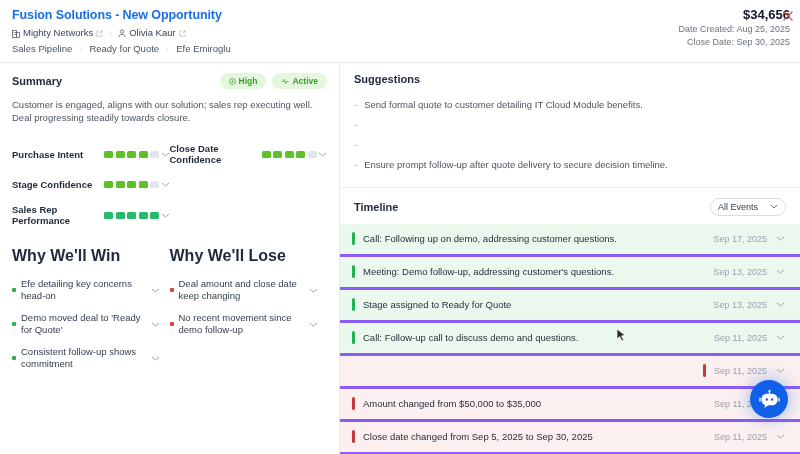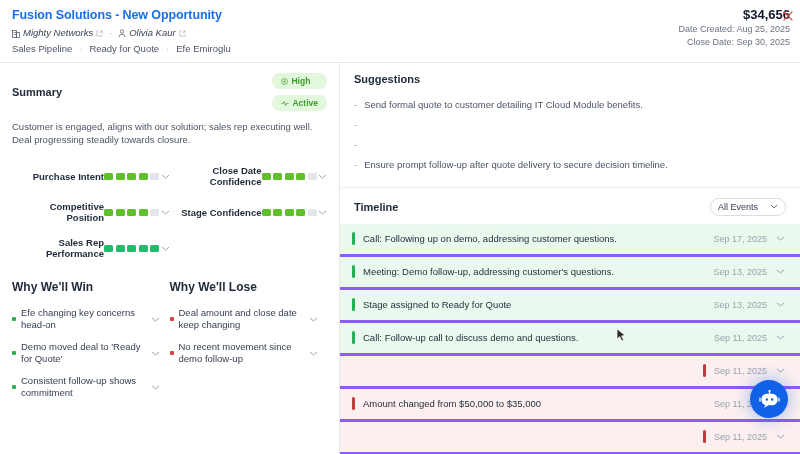--- a/index.html
+++ b/index.html
@@ -19,21 +19,21 @@
     border-bottom: 1px solid #e8eaed;
     background: #fff;
     flex: 0 0 auto;
   }
   .hdr-title {
     font-size: 12.5px; font-weight: bold; color: #1a6fe8; letter-spacing: -0.1px;
     line-height: 15px;
   }
   .hdr-meta-row {
     display: flex; align-items: flex-end; gap: 5px;
-    margin-top: 4px; font-size: 9.5px; color: #3a4452; line-height: 12px; font-style: italic;
+    margin-top: 4px; font-size: 9.5px; color: #3a4452; line-height: 12px;
   }
   .hdr-meta-item { display: inline-flex; align-items: center; gap: 3px; }
   .hdr-dot-sep { color: #9aa3ae; font-size: 9px; padding: 0 1px; }
   .ext-ic { width: 7px; height: 7px; display:inline-block; opacity:.55; }
   .ico { display:inline-flex; align-items:center; }
   .hdr-breadcrumb {
     margin-top: 4px; font-size: 9.5px; color: #4b5563; line-height: 12px;
     display: flex; align-items: center; gap: 7px;
   }
   .hdr-breadcrumb .sep { color: #b6bdc6; }
@@ -52,44 +52,44 @@
   .body { flex: 1 1 auto; display: flex; min-height: 0; }
   .left { width: 340px; border-right: 1px solid #e8eaed; display:flex; flex-direction:column; background:#fff; }
   .right { flex:1 1 auto; display:flex; flex-direction:column; min-width:0; background:#fff; }
 
   
   .sum-head {
     display:flex; align-items:center; justify-content:space-between;
     padding: 10px 12px 0 12px;
   }
   .sec-title { font-size: 11px; font-weight: bold; color:#1f2937; }
-  .badges { display:flex; gap:6px;flex-direction:column; }
+  .badges { display:flex; gap:6px; }
   .badge {
     display:inline-flex; align-items:center; gap:3px;
     background:#e3f7dc; color:#3f9b2f; border-radius:10px;
     padding: 3px 9px; font-size: 8.5px; font-weight:bold; white-space:nowrap;
   }
   .sum-text {
     padding: 9px 12px 0 12px; font-size: 9.5px; color:#4b5563; line-height:13px;
   }
 
-  .scores { padding: 12px 12px 0 12px; text-align: right; }
+  .scores { padding: 12px 12px 0 12px; }
   .score-row { display:flex; }
   .score-cell { width: 50%; display:flex; align-items:center; padding: 7px 0; }
   .score-label { font-size: 9.5px; font-weight: bold; color:#1f2937; width: 92px; flex:0 0 92px; }
   .dots { display:flex; gap:2.5px; flex: 1 1 auto; }
   .dot { width: 9px; height: 7px; border-radius:1.5px; background:#e2e5e9; }
   .dot.on { background:#5ec12a; }
   .dot.on.teal { background:#22bb6a; }
   .chev { width: 12px; flex:0 0 12px; display:flex; align-items:center; justify-content:center; cursor:pointer; }
 
   
   .winlose { display:flex; padding: 14px 12px 0 12px; }
   .wl-col { width:50%; padding-right: 8px; }
-  .wl-title { font-size: 12px; font-weight:bold; color:#1f2937; margin-bottom: 8px; }
+  .wl-title { font-size: 16px; font-weight:bold; color:#1f2937; margin-bottom: 8px; }
   .wl-item {
     display:flex; align-items:center; gap:5px;
     font-size: 9.5px; color:#374151; padding: 5px 0; line-height: 12px;
   }
   .bullet { width:4px; height:4px; border-radius:1px; flex:0 0 4px; }
   .bullet.win { background:#2fae52; }
   .bullet.lose { background:#d6453f; }
   .wl-text { flex:1 1 auto; }
 
   
@@ -265,35 +265,20 @@
               </div>
               <div class="chev">
                 <svg width="9" height="5" viewBox="0 0 9 5">
                   <path d="M1 1l3.5 3L8 1" fill="none" stroke="#9aa3ae" stroke-width="1"></path>
                 </svg>
               </div>
             </div>
           </div>
           <div class="score-row">
             <div class="score-cell">
-              <div class="score-label">Competitive Position</div>
-              <div class="dots">
-                <span class="dot on"></span>
-                <span class="dot on"></span>
-                <span class="dot on"></span>
-                <span class="dot on"></span>
-                <span class="dot"></span>
-              </div>
-              <div class="chev">
-                <svg width="9" height="5" viewBox="0 0 9 5">
-                  <path d="M1 1l3.5 3L8 1" fill="none" stroke="#9aa3ae" stroke-width="1"></path>
-                </svg>
-              </div>
-            </div>
-            <div class="score-cell">
               <div class="score-label">Stage Confidence</div>
               <div class="dots">
                 <span class="dot on"></span>
                 <span class="dot on"></span>
                 <span class="dot on"></span>
                 <span class="dot on"></span>
                 <span class="dot"></span>
               </div>
               <div class="chev">
                 <svg width="9" height="5" viewBox="0 0 9 5">
@@ -320,21 +305,21 @@
             </div>
           </div>
         </div>
 
       <div class="winlose">
         <div class="wl-col">
           <div class="wl-title">Why We'll Win</div>
           <div id="win-list">
               <div class="wl-item">
                 <span class="bullet win"></span>
-                <span class="wl-text">Efe changing key concerns head-on</span>
+                <span class="wl-text">Efe detailing key concerns head-on</span>
                 <span class="chev">
                   <svg width="9" height="5" viewBox="0 0 9 5">
                     <path d="M1 1l3.5 3L8 1" fill="none" stroke="#9aa3ae" stroke-width="1"></path>
                   </svg>
                 </span>
               </div>
               <div class="wl-item">
                 <span class="bullet win"></span>
                 <span class="wl-text">Demo moved deal to 'Ready for Quote'</span>
                 <span class="chev">
@@ -469,20 +454,21 @@
             <span class="tl-text">Amount changed from $50,000 to $35,000</span>
             <span class="tl-date">Sep 11, 2025</span>
             <span class="tl-chev">
               <svg width="9" height="5" viewBox="0 0 9 5">
                 <path d="M1 1l3.5 3L8 1" fill="none" stroke="#9aa3ae" stroke-width="1"></path>
               </svg>
             </span>
           </div>
           <div class="tl-row red">
             <span class="tl-bar"></span>
+            <span class="tl-text">Close date changed from Sep 5, 2025 to Sep 30, 2025</span>
             <span class="tl-date">Sep 11, 2025</span>
             <span class="tl-chev">
               <svg width="9" height="5" viewBox="0 0 9 5">
                 <path d="M1 1l3.5 3L8 1" fill="none" stroke="#9aa3ae" stroke-width="1"></path>
               </svg>
             </span>
           </div>
           <div class="tl-row red">
             <span class="tl-bar"></span>
             <span class="tl-text">Close date changed from Aug 31, 2025 to Sep 5, 2025</span>

